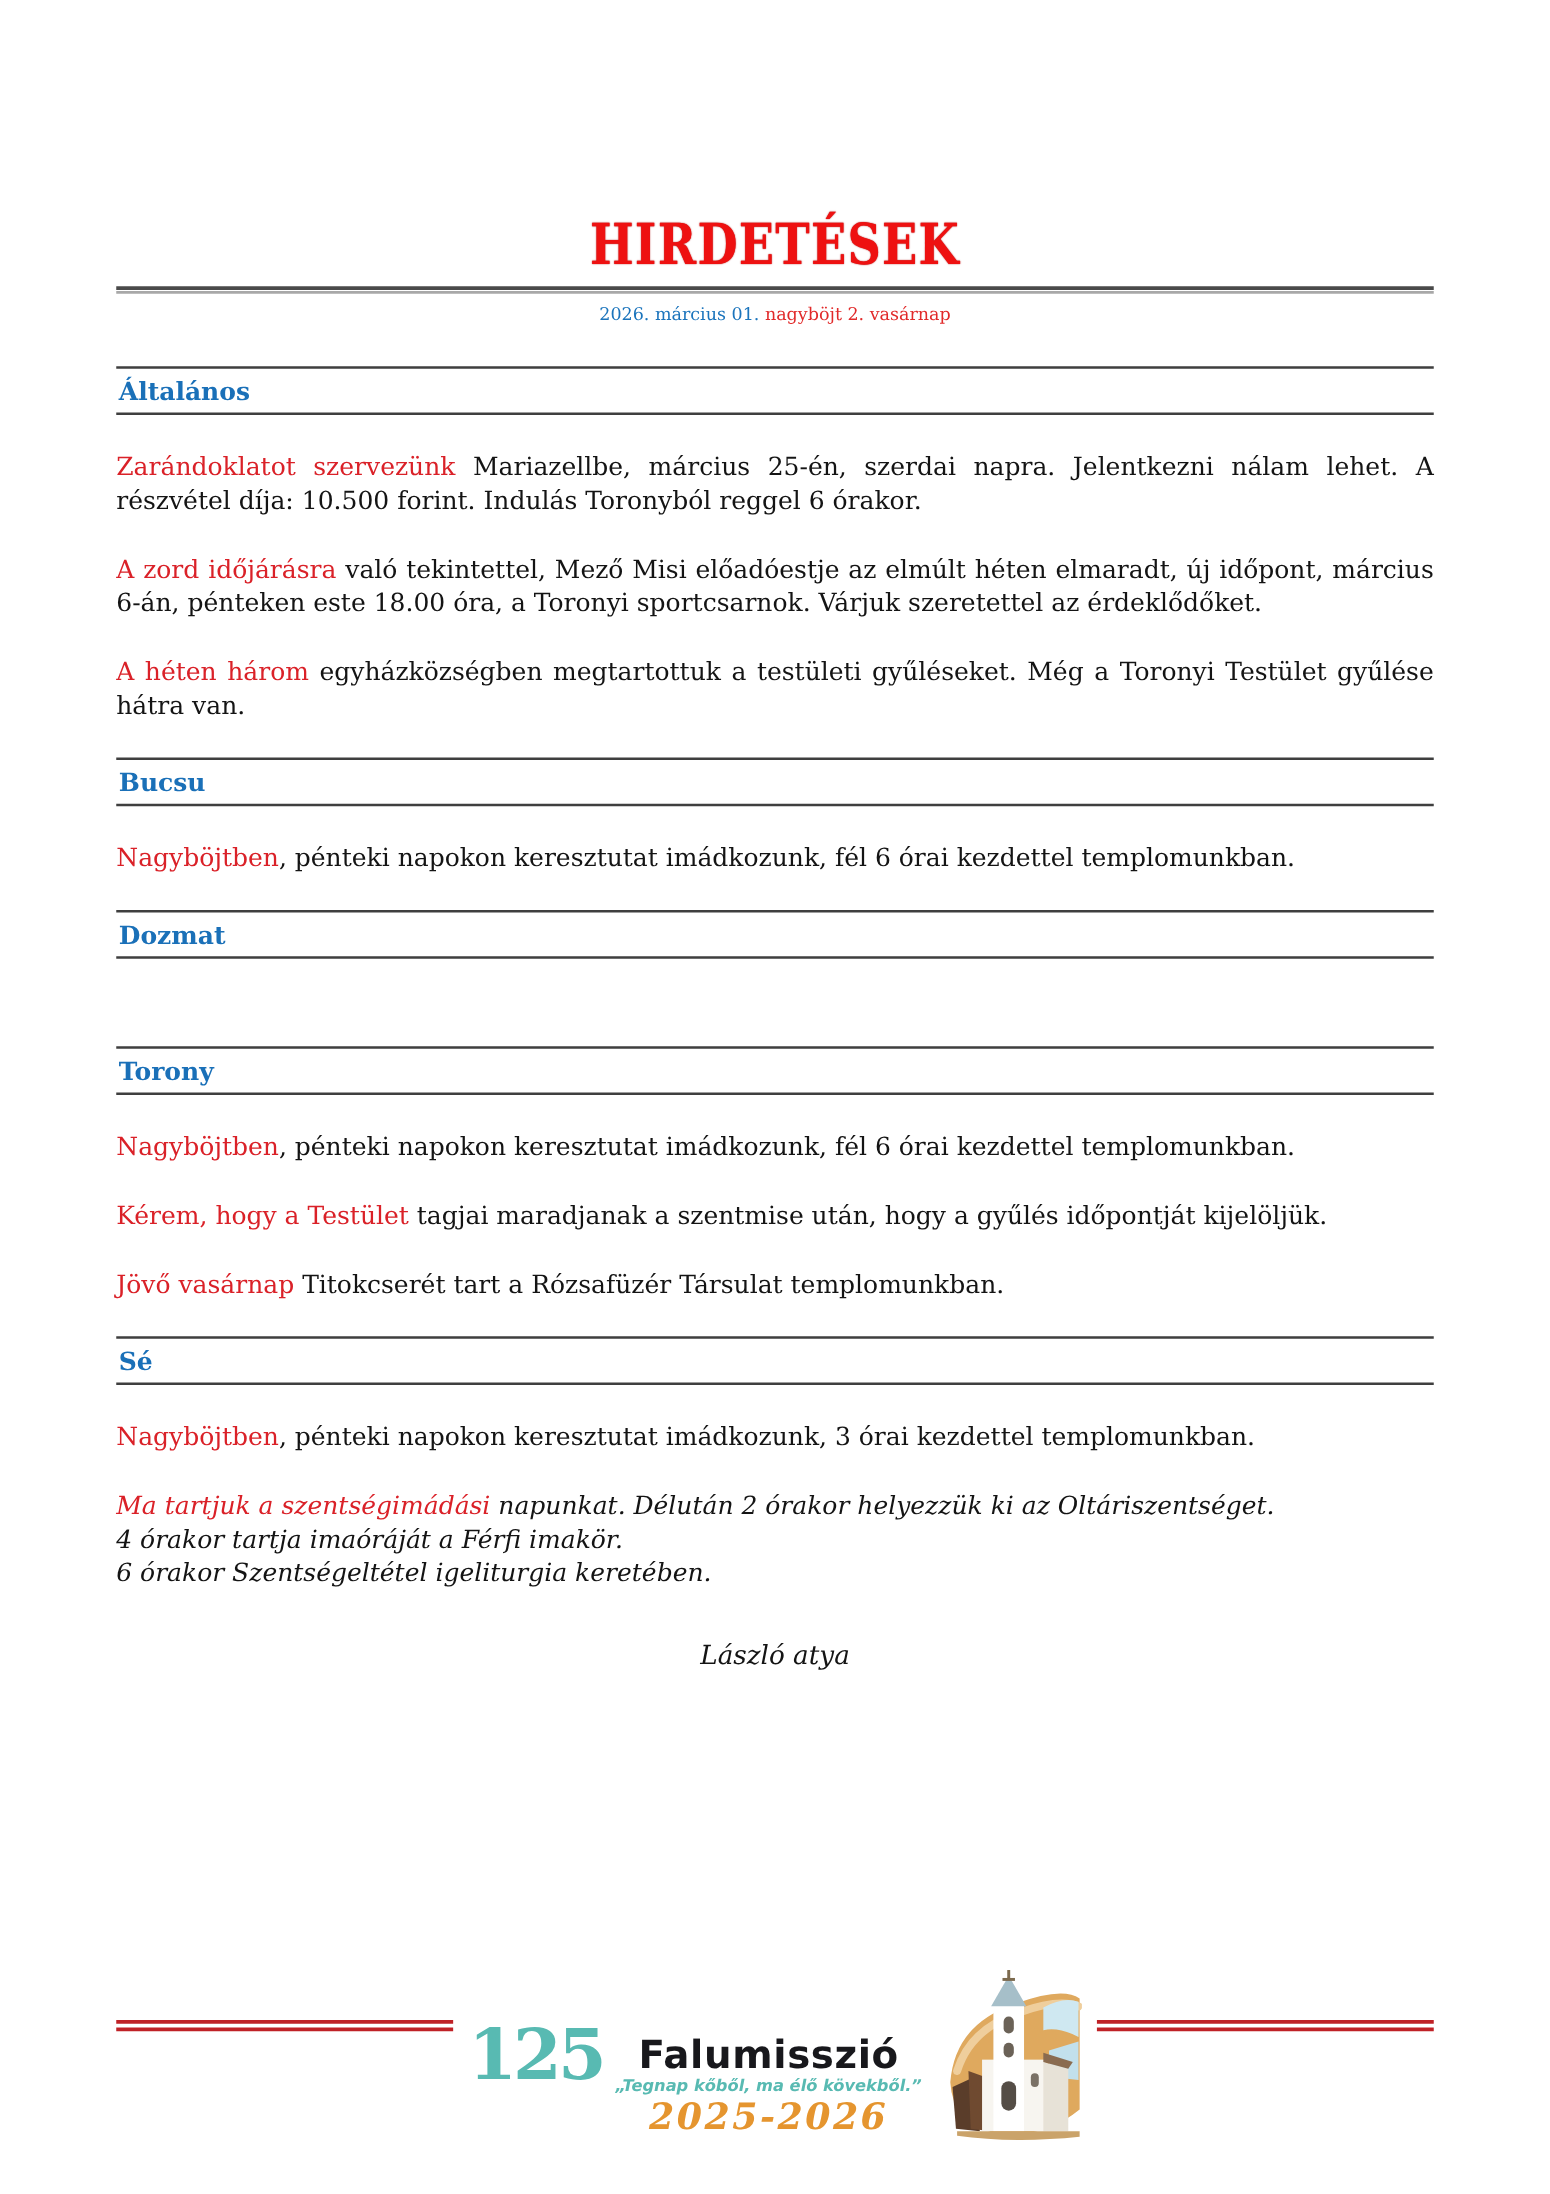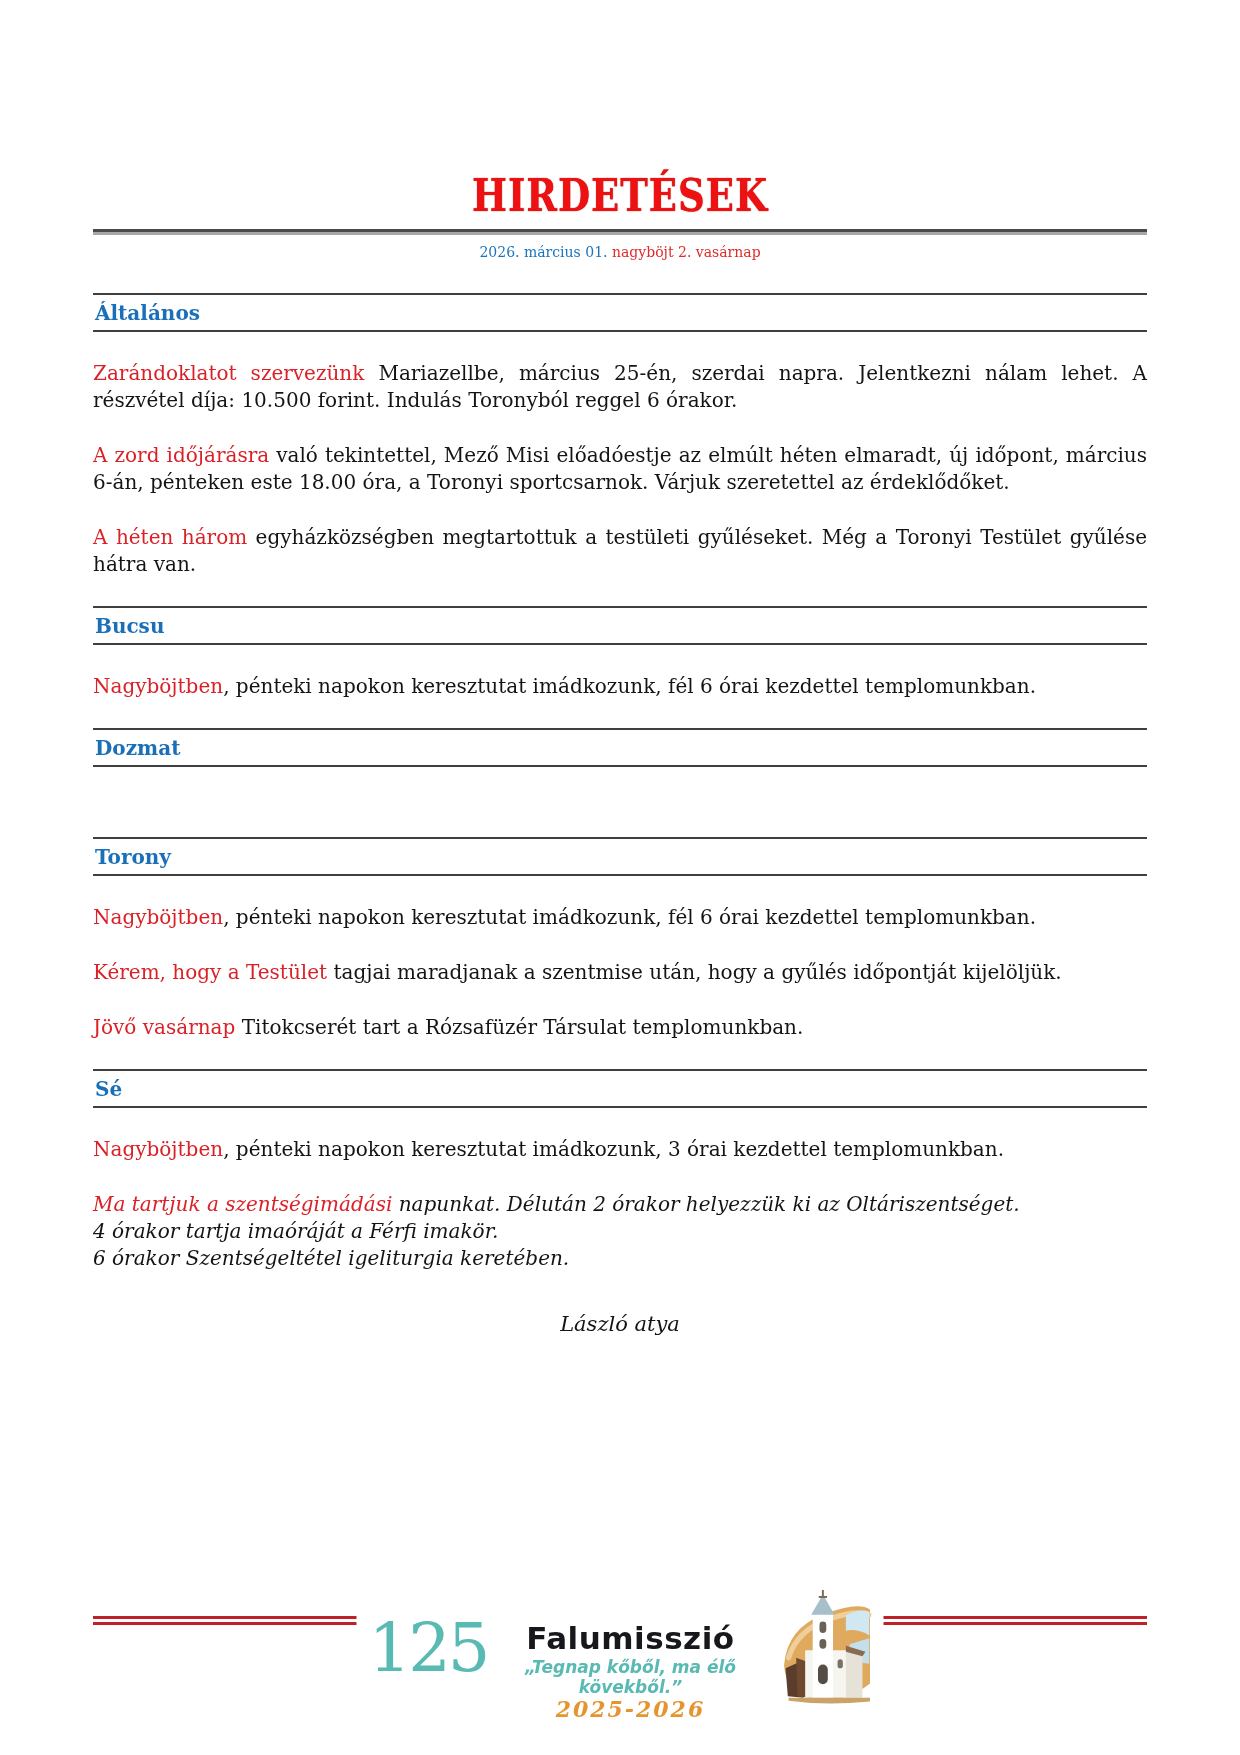--- a/index.html
+++ b/index.html
@@ -65,37 +65,37 @@
     border-top:3px solid var(--footer_line_red);
     border-bottom:3px solid var(--footer_line_red);
   }
   .logo{
     position:absolute; left:50%; top:6px; transform:translateX(-50%);
     display:flex; align-items:center; gap:10px;
     background:#ffffff; padding:0 12px; z-index:2;
   }
   .logo-num{
     font-family:"DejaVu Serif","Liberation Serif",serif;
-    font-size:67px; line-height:0.95; font-weight:400; color:var(--logo_teal);
+    font-size:56px; line-height:0.95; font-weight:700; color:var(--logo_teal);
     letter-spacing:-3px;
   }
   .logo-mid{ text-align:center; padding-top:2px; }
   .logo-brand{
     font-family:"DejaVu Sans","Liberation Sans",sans-serif;
     font-size:31px; font-weight:800; color:var(--logo_dark); letter-spacing:0.5px;
     line-height:1.05;
     margin-top:44px;
   }
   .logo-quote{
     margin-top:2px; font-family:"DejaVu Sans","Liberation Sans",sans-serif;
-    font-style:italic; font-size:17px; color:var(--logo_teal); font-weight:600;
+    font-style:italic; font-size:13px; color:var(--logo_teal); font-weight:600;
   }
   .logo-years{
     margin-top:1px; font-family:"DejaVu Serif","Liberation Serif",serif;
-    font-style:italic; font-size:22px; font-weight:700; color:var(--logo_orange);
+    font-style:italic; font-size:29px; font-weight:700; color:var(--logo_orange);
     letter-spacing:2px; line-height:1.05;
   }
   .logo-church{ display:block; }
 </style>
 </head>
 <body>
 
 <div class="page">
   <div class="content">
     <div class="title-wrap">

